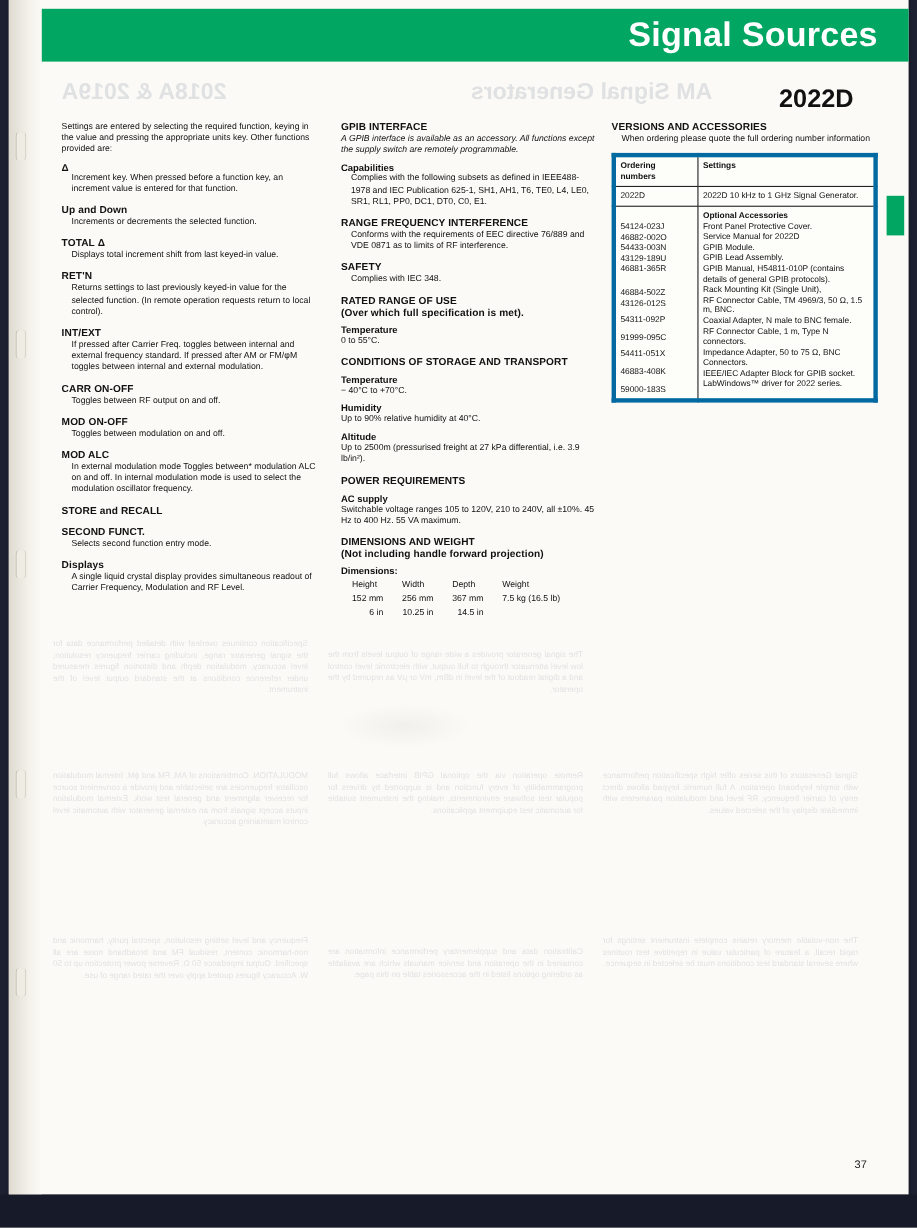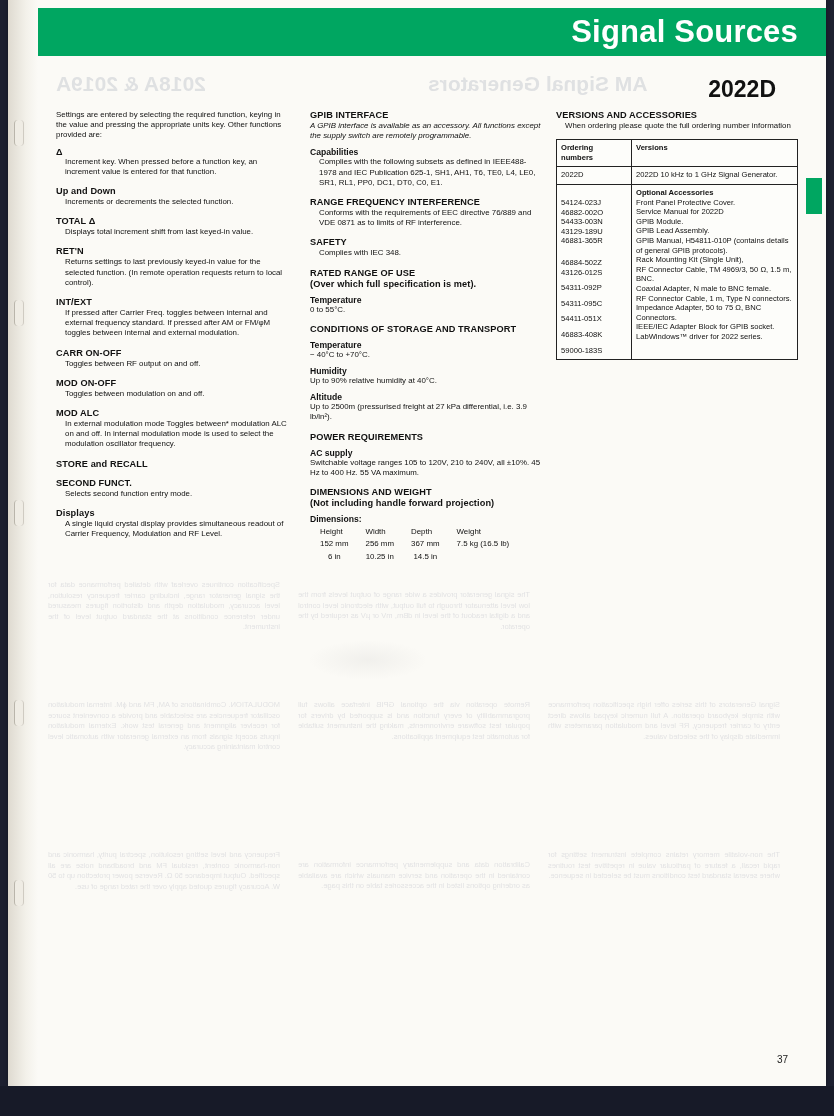--- a/index.html
+++ b/index.html
@@ -159,29 +159,29 @@
   }
   .dims table { border-collapse: collapse; }
   .dims th {
     text-align: left;
     font-weight: normal;
     padding-right: 16px;
     font-size: 7.9px;
     margin-left: 12px;
   }
   .dims td {
-    text-align: center;
+    text-align: right;
     padding-right: 16px;
     font-size: 7.9px;
   }
   
   .acc-table {
     margin-top: 8px;
     width: 242px;
-    border: 1px solid #0369a1;
+    border: 4px solid #0369a1;
     border-collapse: collapse;
     font-size: 7.6px;
     line-height: 9.6px;
     background: #fdfdfa;
   }
   .acc-table td {
     border: 1px solid #222;
     vertical-align: top;
     padding: 3px 4px 4px 4px;
   }
@@ -370,42 +370,42 @@
       </div>
 
       <div class="col col3">
         <div class="h first">VERSIONS AND ACCESSORIES</div>
         <div class="intro3">When ordering please quote the full ordering number information</div>
 
         <table class="acc-table">
           <tbody>
               <tr>
             <td class="num hdr">Ordering numbers</td>
-            <td class="hdr">Versions</td>
+            <td class="hdr">Settings</td>
           </tr>
           <tr>
             <td class="num">2022D</td>
             <td>2022D 10 kHz to 1 GHz Signal Generator.</td>
           </tr>
           <tr>
             <td class="num">
               <div style="height:10px"></div>
               <div class="acc-num-line">54124-023J</div>
               <div class="acc-num-line">46882-002O</div>
               <div class="acc-num-line">54433-003N</div>
               <div class="acc-num-line">43129-189U</div>
               <div class="acc-num-line">46881-365R</div>
               <div class="acc-gap"></div>
               <div class="acc-gap"></div>
               <div class="acc-num-line">46884-502Z</div>
               <div class="acc-num-line">43126-012S</div>
               <div class="acc-gap"></div>
               <div class="acc-num-line">54311-092P</div>
               <div class="acc-gap"></div>
-              <div class="acc-num-line">54311-095C</div>
+              <div class="acc-num-line">91999-095C</div>
               <div class="acc-gap"></div>
               <div class="acc-num-line">54411-051X</div>
               <div class="acc-gap"></div>
               <div class="acc-num-line">46883-408K</div>
               <div class="acc-gap"></div>
               <div class="acc-num-line">59000-183S</div>
             </td>
             <td>
               <div class="hdr">Optional Accessories</div>
               <div>Front Panel Protective Cover.</div>

